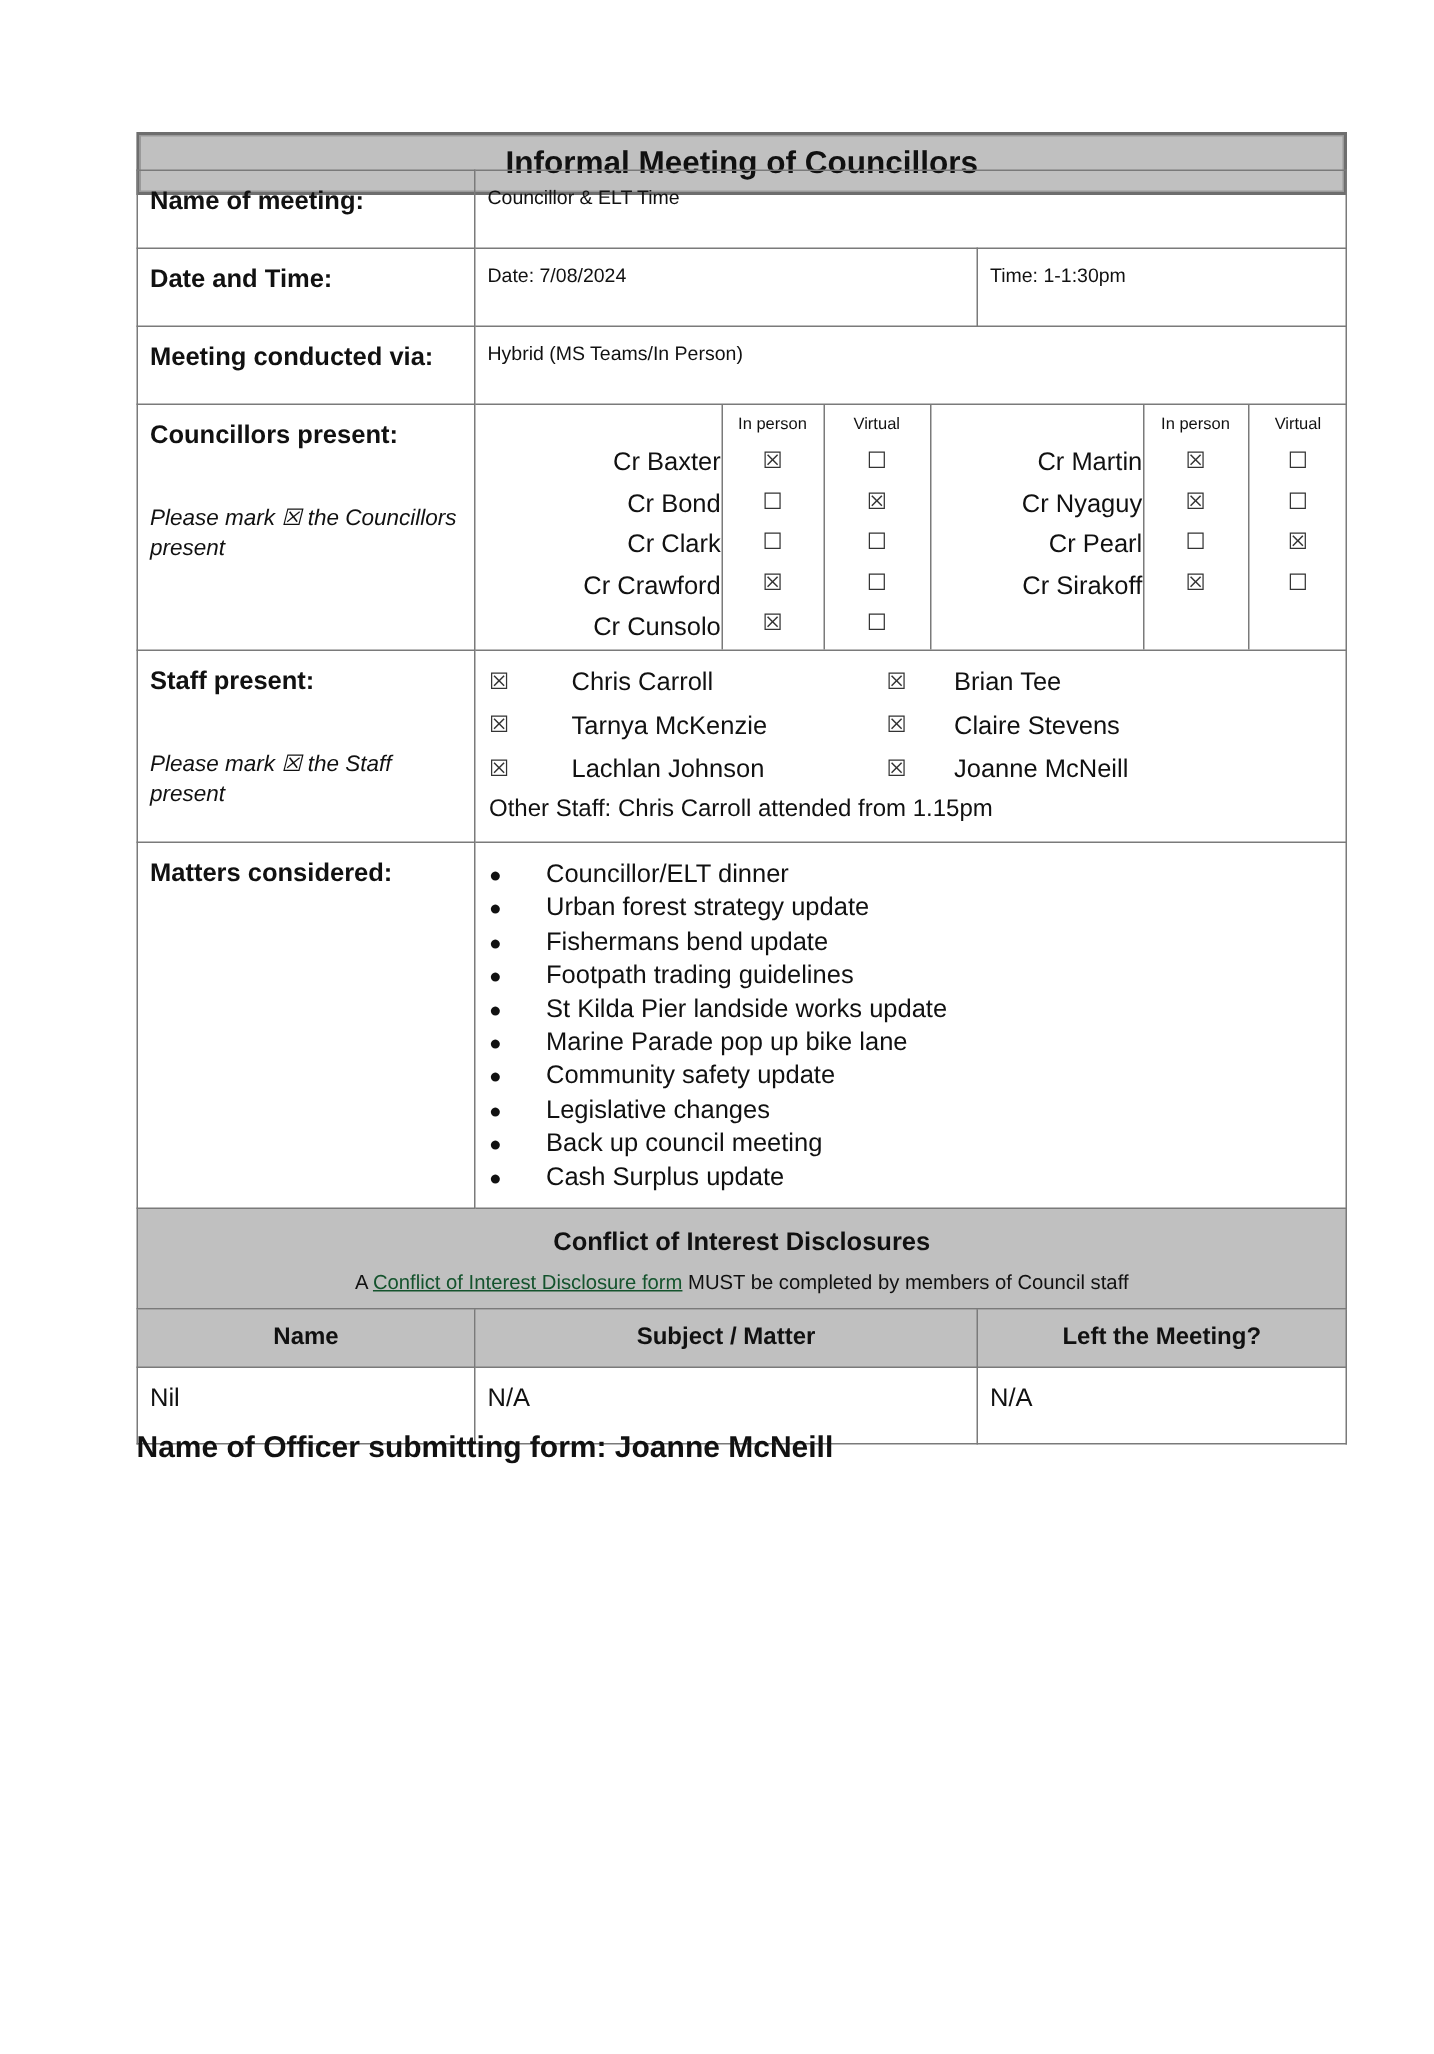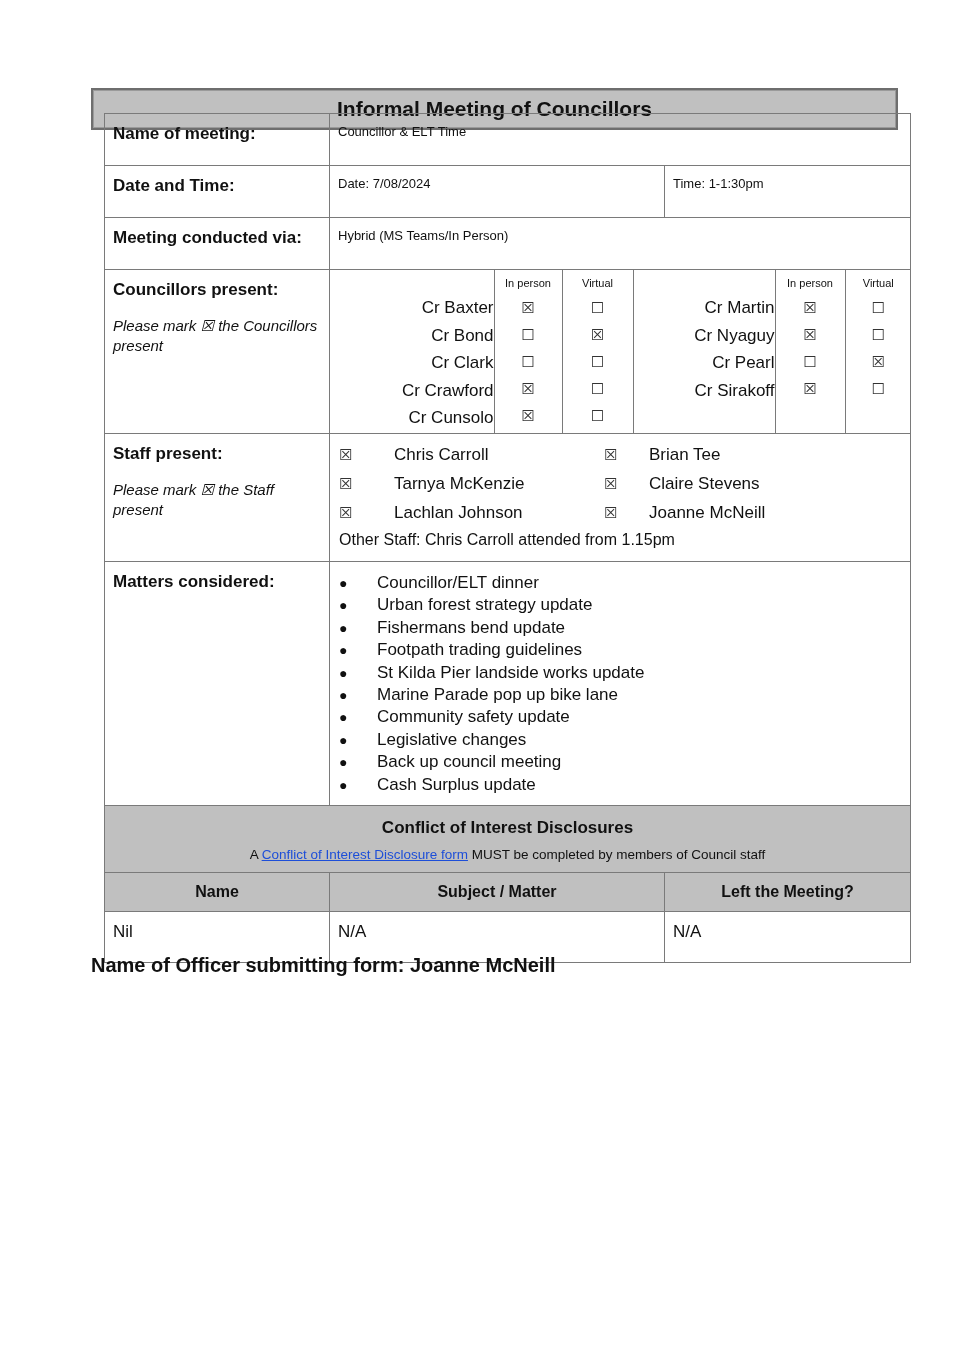--- a/index.html
+++ b/index.html
@@ -4,44 +4,44 @@
   <style>
     html, body { margin: 0; padding: 0; background: #ffffff; }
     body { width: 956px; height: 1369px; position: relative; font-family: "Liberation Sans", sans-serif; color: #111; }
     .title-box {
       position: absolute; left: 91px; top: 52px; width: 803px; height: 38px;
       background: #c0c0c0; border: 2px solid #6e6e6e; box-shadow: inset 0 0 0 1px #9a9a9a;
       display: flex; align-items: center; justify-content: center;
       font-weight: bold; font-size: 21px; color: #111; margin-top: 36px;
     }
     .form {
-      position: absolute; left: 104px; top: 113px; width: 806px;
+      position: absolute; left: 91px; top: 113px; width: 806px;
       border-collapse: collapse; table-layout: fixed;
     }
     .form td, .form th { border: 1px solid #7a7a7a; padding: 0; vertical-align: top; }
     .lbl { font-weight: bold; font-size: 17px; padding: 10px 8px 0 8px !important; }
     .val { font-size: 13px; padding: 10px 8px 0 8px !important; }
-    .italic-hint { font-style: italic; font-size: 15px; font-weight: normal; line-height: 20px; margin-top: 16px; }
+    .italic-hint { font-style: italic; font-size: 15px; font-weight: normal; line-height: 20px; margin-top: 36px; }
     .row-40 td { height: 41px; }
     .cpanel { width: 100%; border-collapse: collapse; table-layout: fixed; height: 163px; }
     .cpanel td { border: none; }
     .cpanel td.bl { border-left: 1px solid #7a7a7a; }
     .ch-head { font-size: 11px; text-align: center; height: 22px; vertical-align: middle !important; padding-top: 2px !important; }
     .cname { font-size: 17px; line-height: 27.5px; padding-left: 8px !important; text-align: right; }
     .cbox { font-size: 15px; text-align: center; line-height: 27px; color: #333; }
     .staff-grid { display: grid; grid-template-columns: 55px 210px 45px 200px; row-gap: 0; padding: 6px 8px 0 9px; font-size: 17px; line-height: 29px; }
     .staff-grid .box { font-size: 15px; color: #333; }
     .other { font-size: 16px; padding: 4px 8px 12px 9px; }
     .matters { list-style: none; margin: 0; padding: 10px 0 6px 9px; font-size: 17px; line-height: 22.4px; }
     .matters li { display: flex; }
     .matters .bullet { width: 38px; font-size: 14px; }
     .coi-head { background: #c0c0c0; text-align: center; }
     .coi-title { font-weight: bold; font-size: 17px; padding-top: 12px; }
     .coi-sub { font-size: 13.5px; padding: 9px 0 10px 0; }
-    .coi-sub a { color: #1d4ed8; text-decoration: underline; }
+    .coi-sub a { color: #14532d; text-decoration: underline; }
     .colh { background: #c0c0c0; font-weight: bold; font-size: 16px; text-align: center; height: 38px; vertical-align: middle !important; }
     .cellv { font-size: 17px; height: 40px; padding: 10px 8px 0 8px !important; margin-top: 20px; }
     .footer { position: absolute; left: 91px; top: 954px; font-weight: bold; font-size: 20px; }
   </style>
 </head>
 <body>
 
 <div class="title-box">Informal Meeting of Councillors</div>
 
 <table class="form">

